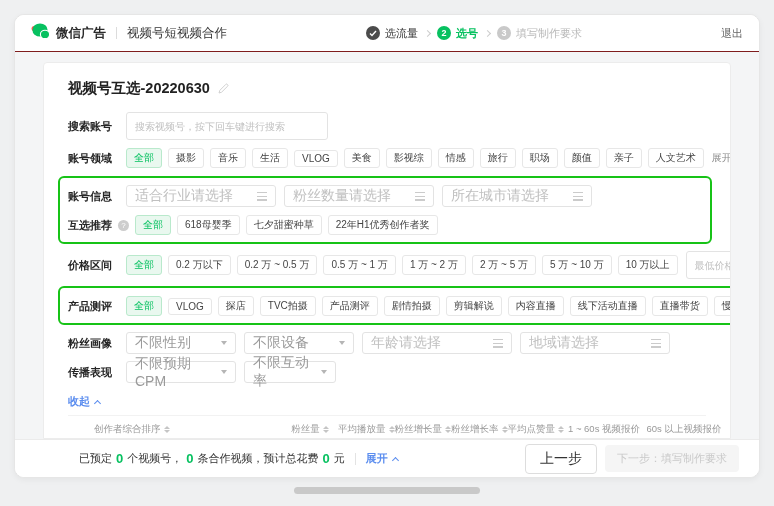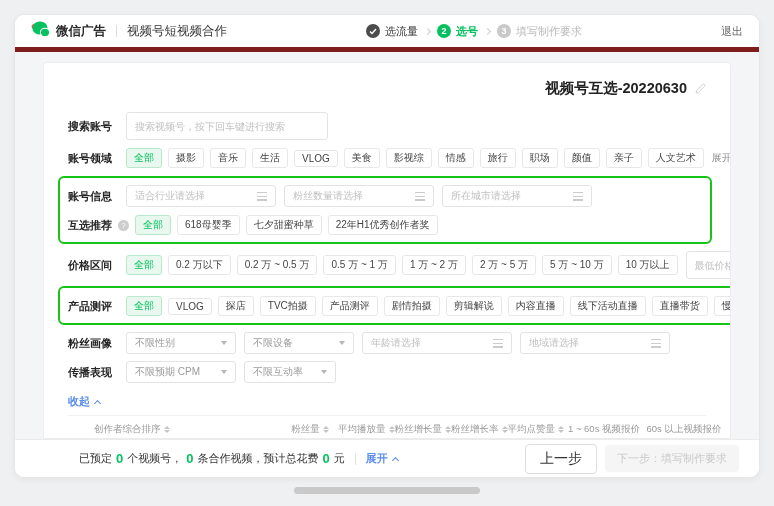--- a/index.html
+++ b/index.html
@@ -8,50 +8,50 @@
     font-family: "Liberation Sans", "DejaVu Sans", sans-serif;
     background:#eff0f1; position:relative; overflow:hidden; color:#333;
   }
   .card {
     position:absolute; left:14px; top:14px; width:746px; height:464px;
     background:#fff; border:1px solid #e6e6e6; border-radius:10px;
     box-shadow:0 2px 6px rgba(0,0,0,.05);
     display:flex; flex-direction:column; overflow:hidden;
   }
   
-  .topbar { flex:0 0 37px; display:flex; align-items:center; padding:0 16px; border-bottom:5px solid #7f1d1d; background:#fff;text-align:center; }
+  .topbar { flex:0 0 37px; display:flex; align-items:center; padding:0 16px; border-bottom:1px solid #7f1d1d; background:#fff;text-align:center; }
   .brand { font-size:12.5px; font-weight:bold; color:#2b2b2b; margin-left:6px; white-space:nowrap; }
   .vdiv { width:1px; height:12px; background:#dcdcdc; margin:0 10px; }
   .product { font-size:12.5px; color:#333; white-space:nowrap; }
   .steps { display:flex; align-items:center; gap:7px; margin:0 auto; font-size:11px; }
   .stepc { width:14px; height:14px; border-radius:50%; display:flex; align-items:center; justify-content:center; color:#fff; font-size:9px; font-weight:bold; flex:0 0 auto; }
   .stepc.done { background:#4b4b4b; }
   .stepc.cur  { background:#07c160; }
   .stepc.todo { background:#c9c9c9; }
   .step { display:flex; align-items:center; gap:5px; }
   .step .lbl.done { color:#333; }
   .step .lbl.cur  { color:#07c160; font-weight:bold; }
   .step .lbl.todo { color:#b9b9b9; }
   .chev-r { width:5px; height:5px; border-right:1.5px solid #ccc; border-top:1.5px solid #ccc; transform:rotate(45deg); }
   .exit { font-size:11px; color:#666; cursor:pointer; white-space:nowrap; }
   
   .content { flex:1 1 auto; background:#f4f5f6; padding:10px 28px 0; overflow:hidden; }
   .panel { background:#fff; border:1px solid #ececec; border-radius:4px 4px 0 0; height:100%; padding:16px 24px 0; overflow:hidden; }
-  .title-row { display:flex; align-items:center; gap:8px; margin-bottom:14px;justify-content:flex-end; }
+  .title-row { display:flex; align-items:center; gap:8px; margin-bottom:14px; }
   .title { font-size:14.5px; font-weight:bold; color:#222; }
   .pencil { opacity:.55; }
   .frow { display:flex; align-items:center; margin-bottom:7px; min-height:22px; }
   .flabel { flex:0 0 58px; font-size:11px; font-weight:bold; color:#262626; }
   .chip { border:1px solid #e7e7e7; border-radius:3px; padding:2px 7px; font-size:10px; color:#444; margin-right:6px; background:#fff; white-space:nowrap; cursor:pointer; }
   .chip.sel { background:#e9f8ef; color:#07c160; border-color:#b9e9cc; }
   .more { font-size:10px; color:#8c8c8c; display:flex; align-items:center; gap:4px; cursor:pointer; margin-left:2px; white-space:nowrap; }
   .caret { width:0; height:0; border-left:3.5px solid transparent; border-right:3.5px solid transparent; border-top:4px solid #b5b5b5; }
   input.txt { border:1px solid #e3e3e3; border-radius:3px; height:22px; padding:13px 8px; font-size:10px; color:#555; outline:none; font-family:inherit; background:#fff; }
   input.txt::placeholder { color:#c0c0c0; }
-  .selbox { border:1px solid #e3e3e3; border-radius:3px; height:22px; display:flex; align-items:center; justify-content:space-between; padding:0 8px; font-size:10px; color:#c0c0c0; background:#fff; margin-right:8px; cursor:pointer; }
+  .selbox { border:1px solid #e3e3e3; border-radius:3px; height:22px; display:flex; align-items:center; justify-content:space-between; padding:0 8px; font-size:14px; color:#c0c0c0; background:#fff; margin-right:8px; cursor:pointer; }
   .list-ic { width:10px; height:9px; background:repeating-linear-gradient(#cbcbcb 0 1.4px, transparent 1.4px 3.6px); flex:0 0 auto; }
   .hlbox { border:2.5px solid #17c317; border-radius:6px; margin:2px 0 7px -10px; padding:7px 8px 1px 8px; }
   .hlbox .frow:last-child { margin-bottom:5px; }
   .hlbox.full { margin-right:-6px; }
   .hlbox.fit { width:fit-content; padding-right:14px; }
   .info-ic { width:11px; height:11px; border-radius:50%; background:#cdcdcd; color:#fff; font-size:8px; display:inline-flex; align-items:center; justify-content:center; margin:0 6px 0 -8px; flex:0 0 auto; }
   .info-ic::after { content:"?"; }
   .collapse { display:inline-flex; align-items:center; font-size:11px; color:#5b8def; margin:4px 0 6px; cursor:pointer; font-weight:bold; }
   .chev-up { width:5px; height:5px; border-left:1.5px solid currentColor; border-top:1.5px solid currentColor; transform:rotate(45deg); display:inline-block; margin-left:5px; position:relative; top:2px; }
   

